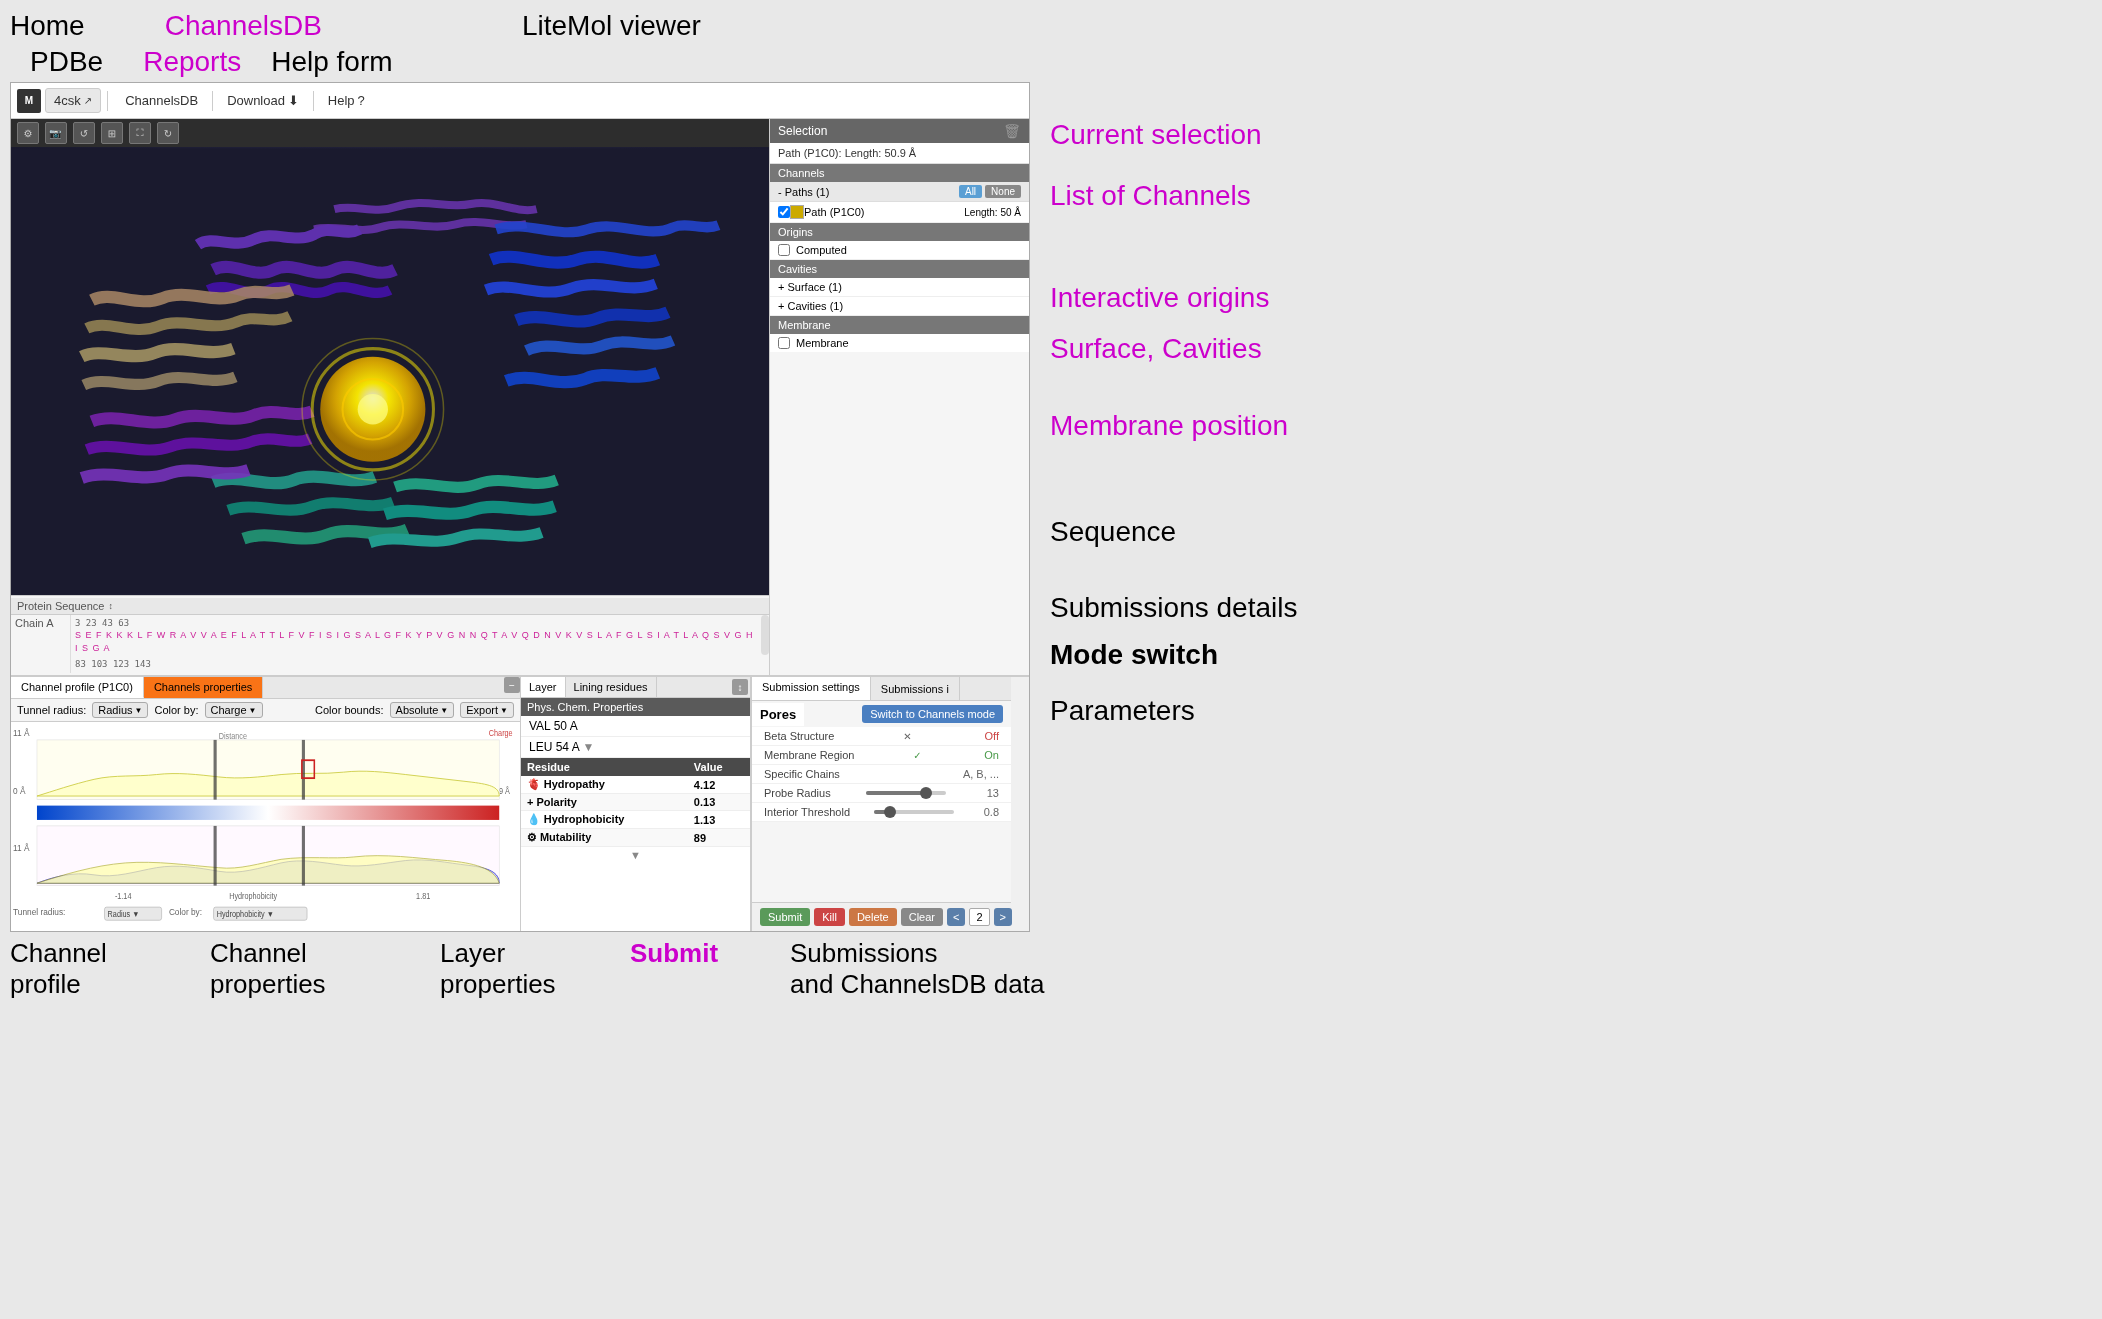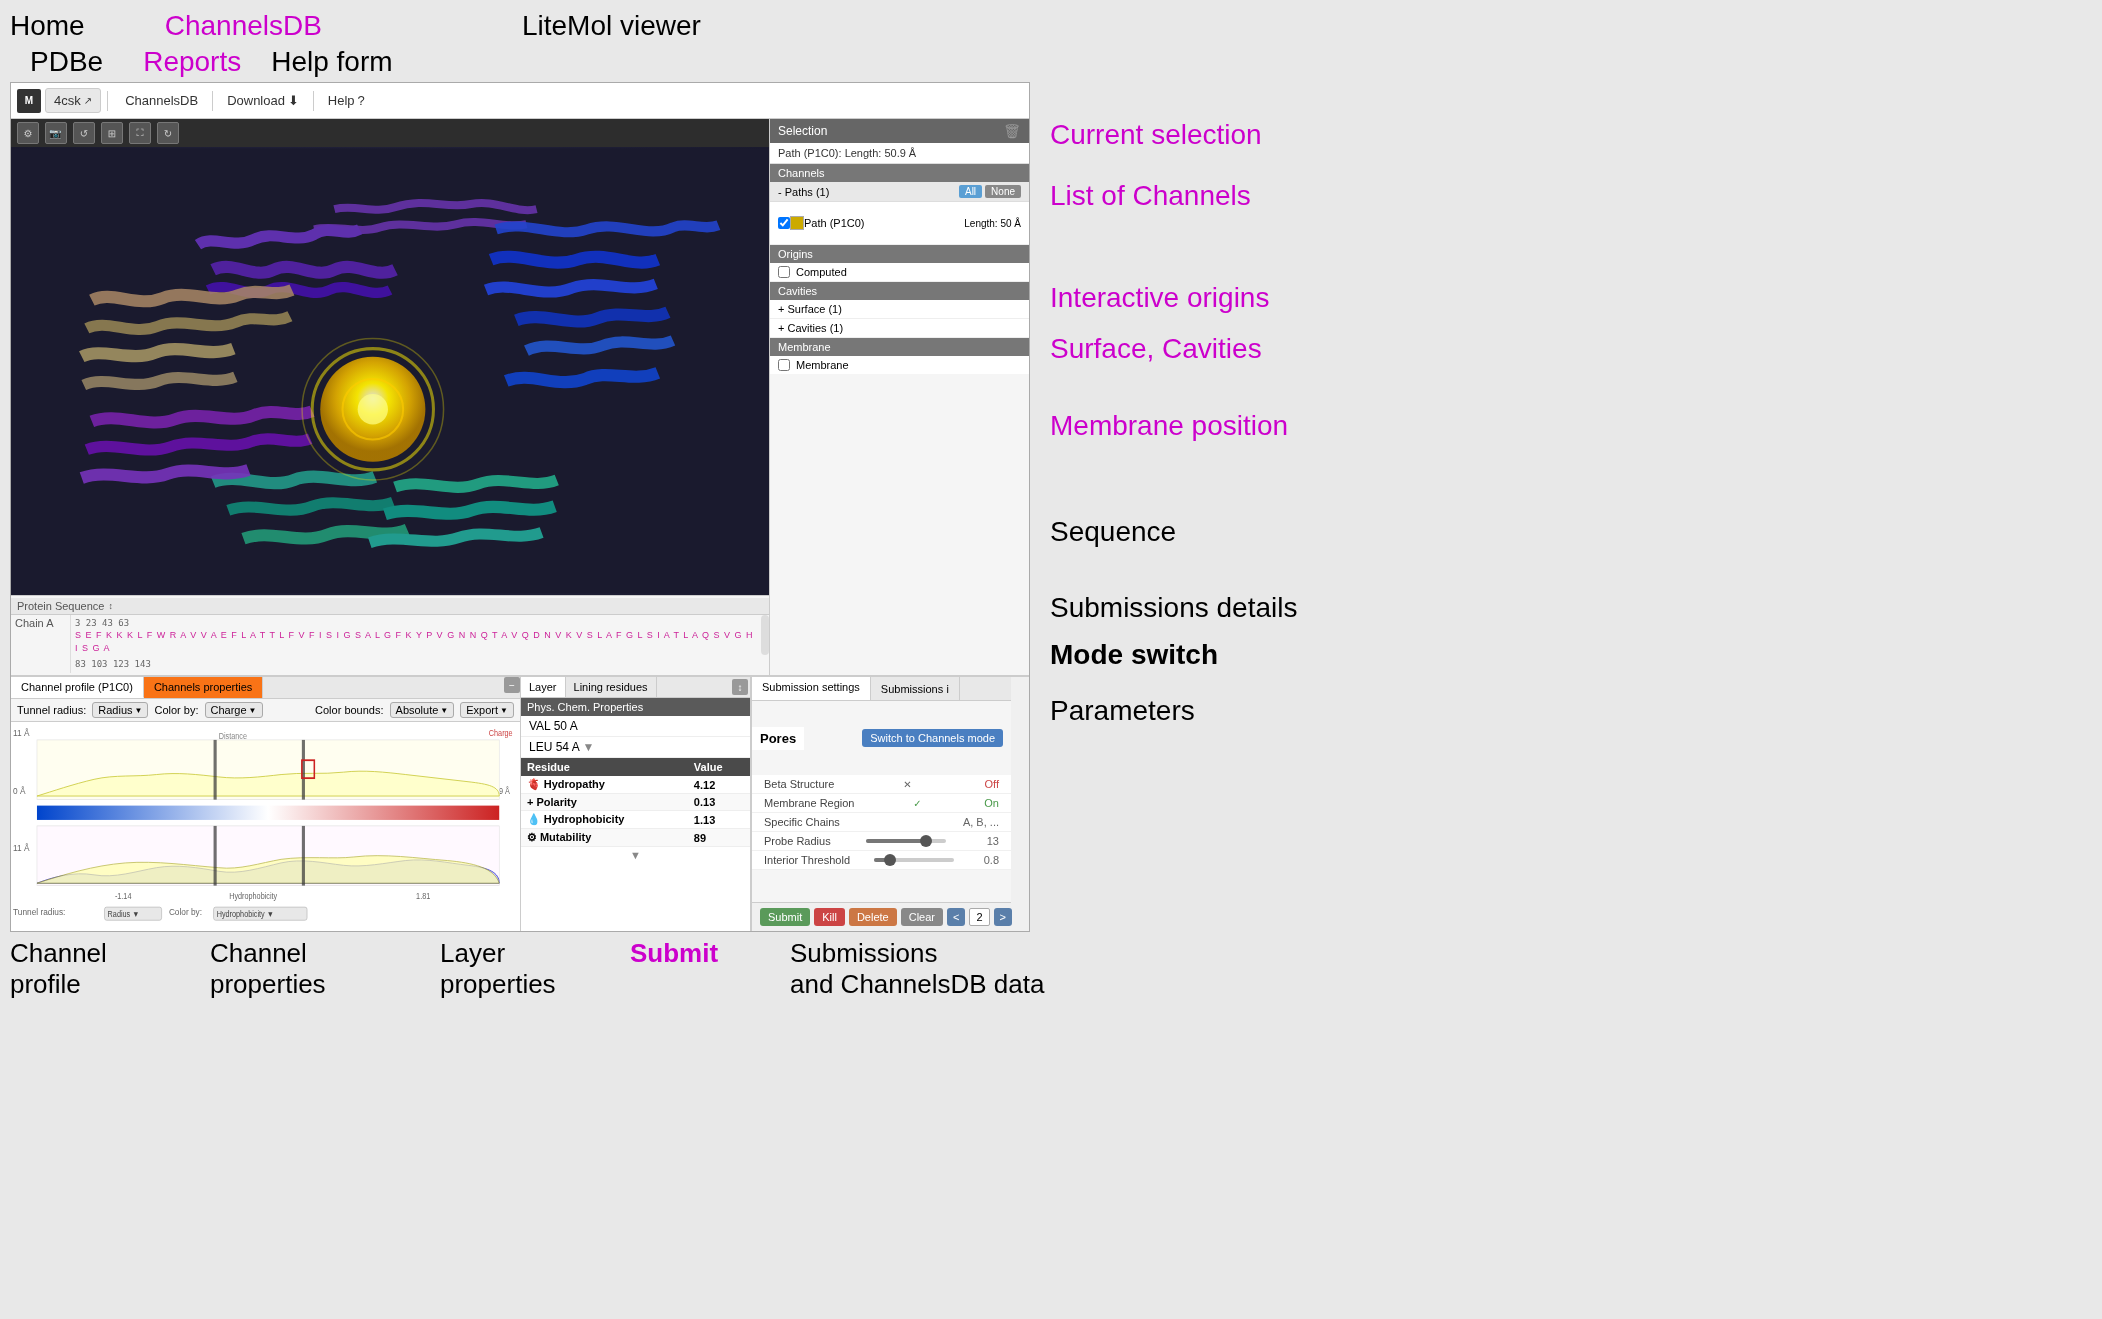--- a/index.html
+++ b/index.html
@@ -223,21 +223,21 @@
       cursor: pointer;
       border: none;
       border-radius: 2px;
       color: #fff;
     }
     .all-btn { background: #5a9fd4; }
     .none-btn { background: #888; }
     .channel-item {
       display: flex;
       align-items: center;
-      padding: 14px 8px;
+      padding: 3px 8px;
       font-size: 11px;
       background: #fff;
       border-bottom: 1px solid #eee;
     }
     .channel-checkbox { width: 12px; height: 12px; }
     .channel-color-box { width: 14px; height: 14px; border: 1px solid #aaa; }
     .origins-item {
       display: flex; align-items: center; gap: 6px;
       padding: 3px 8px; background: #fff; border-bottom: 1px solid #eee; font-size: 11px;
     }
@@ -251,21 +251,20 @@
     }
 
     
     .submission-panel {
       width: 260px;
       background: #f5f5f5;
       border-left: 1px solid #ccc;
       display: flex;
       flex-direction: column;
       font-size: 12px;
-      gap: 24px;
     }
     .sub-tabs {
       display: flex;
       background: #e8e8e8;
       border-bottom: 1px solid #ccc;
     }
     .sub-tab {
       padding: 4px 10px;
       font-size: 11px;
       cursor: pointer;

